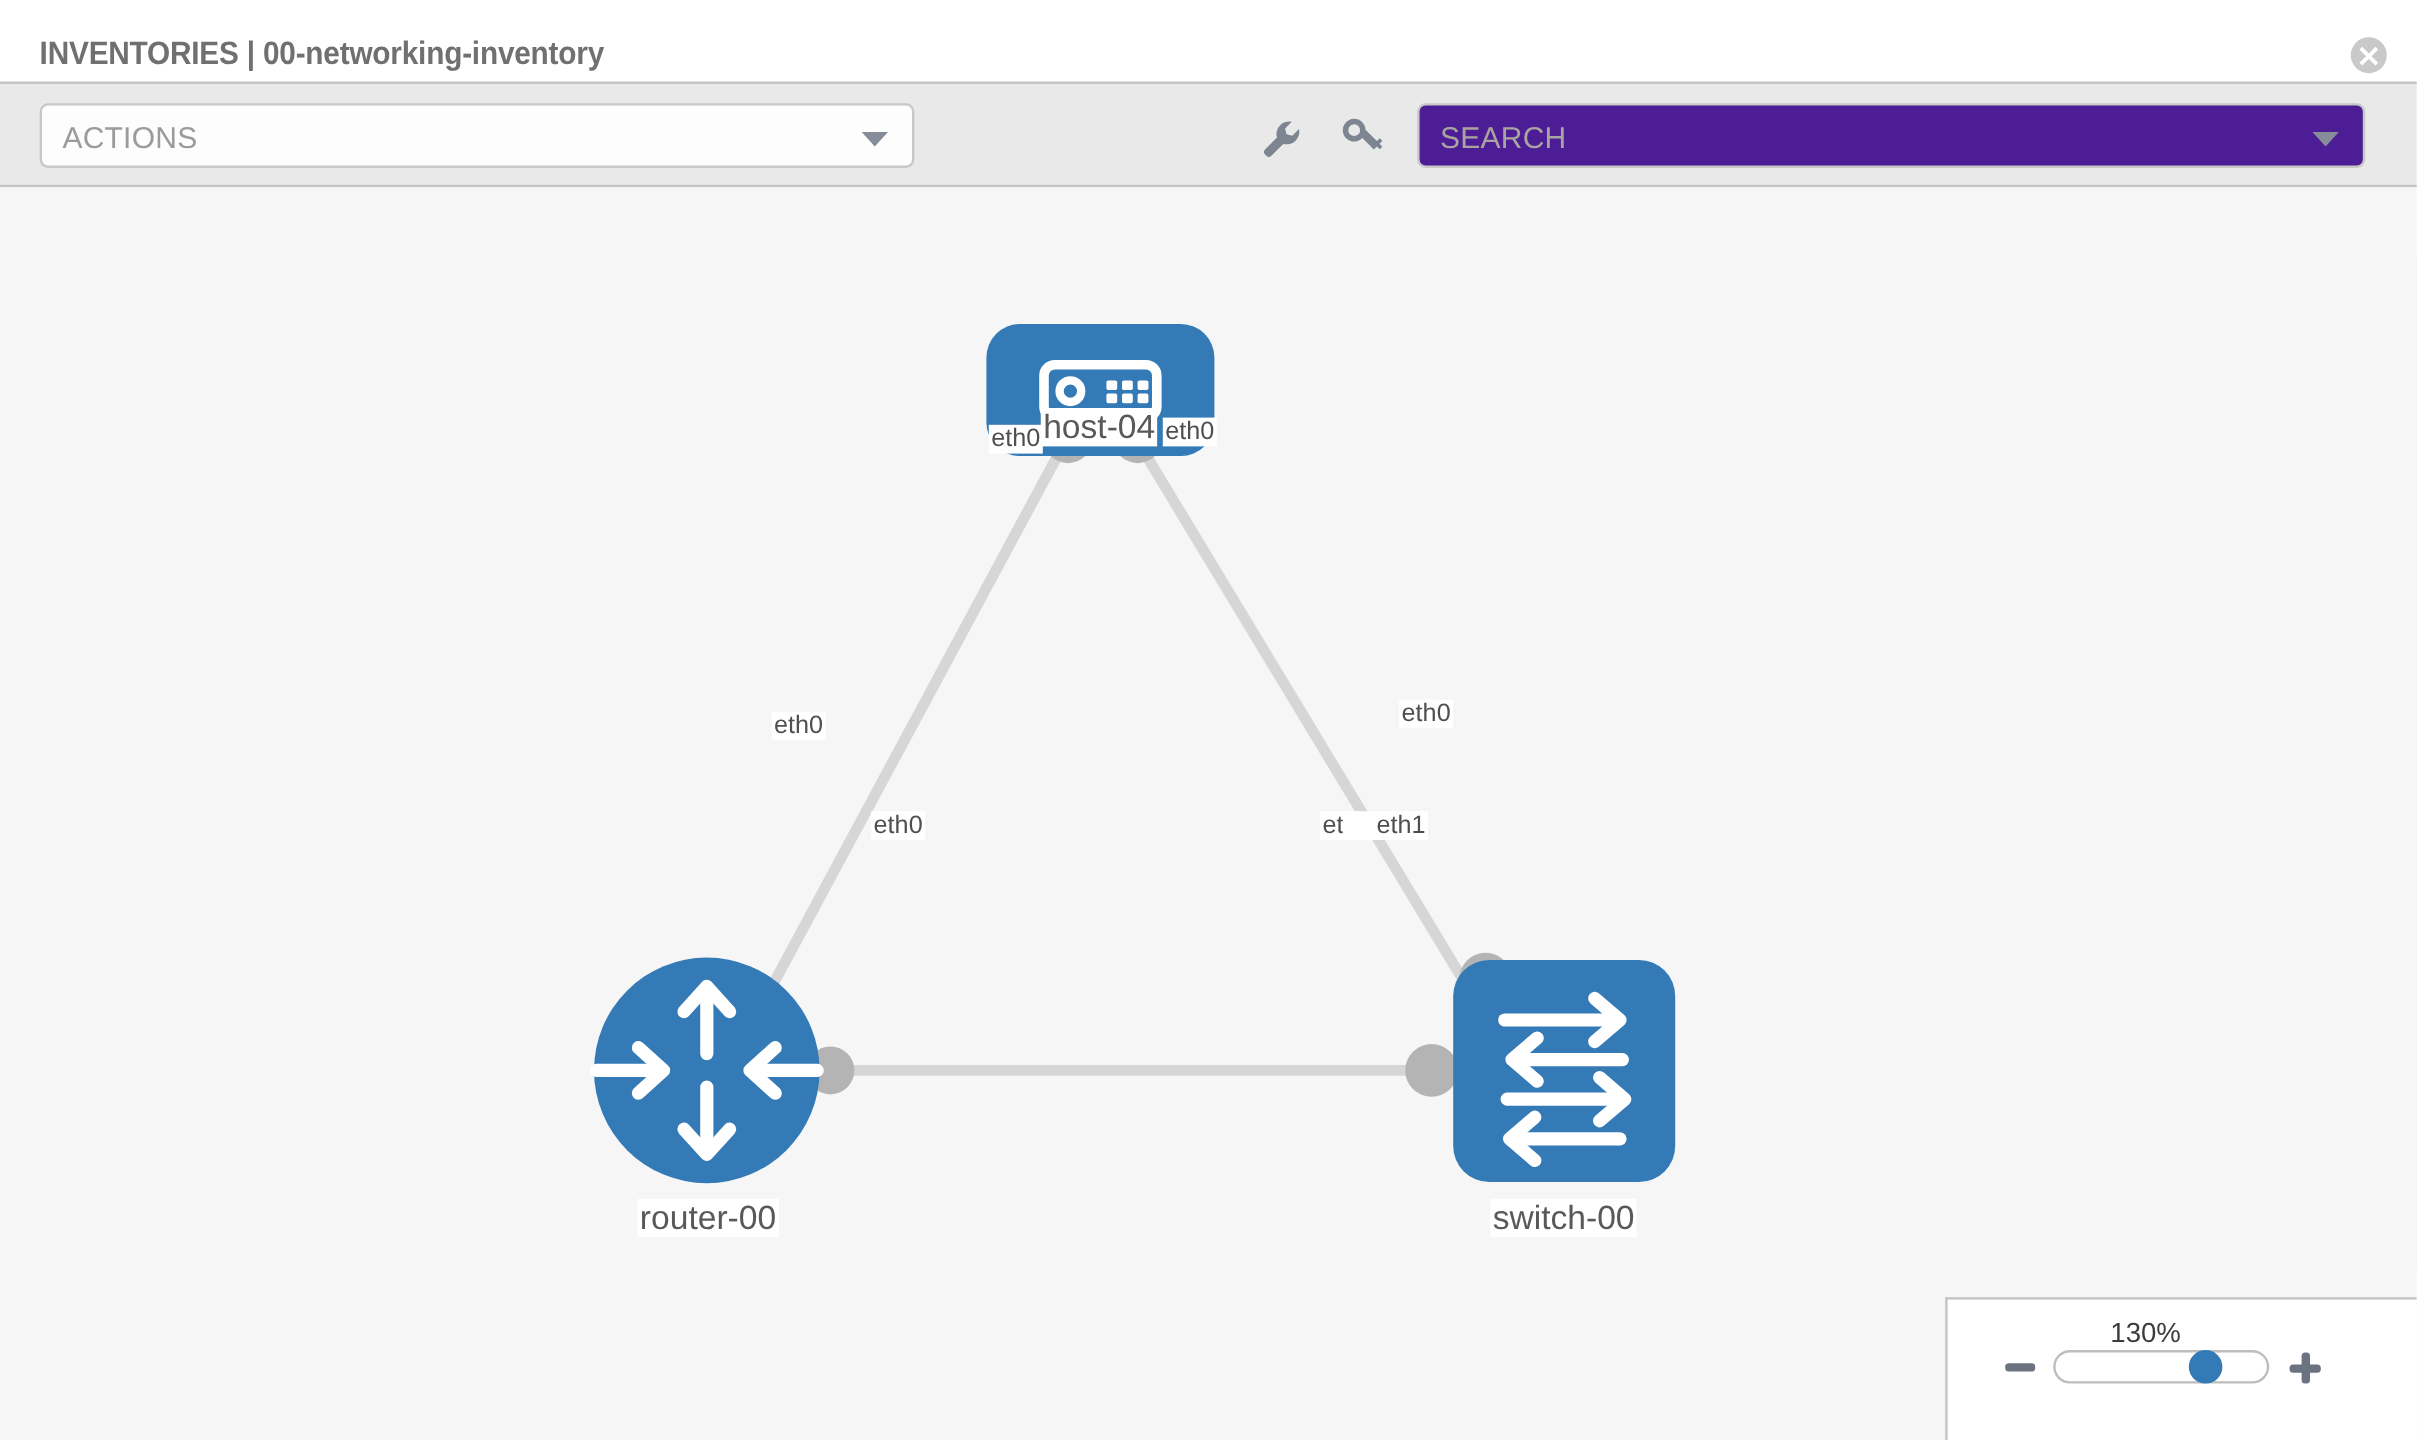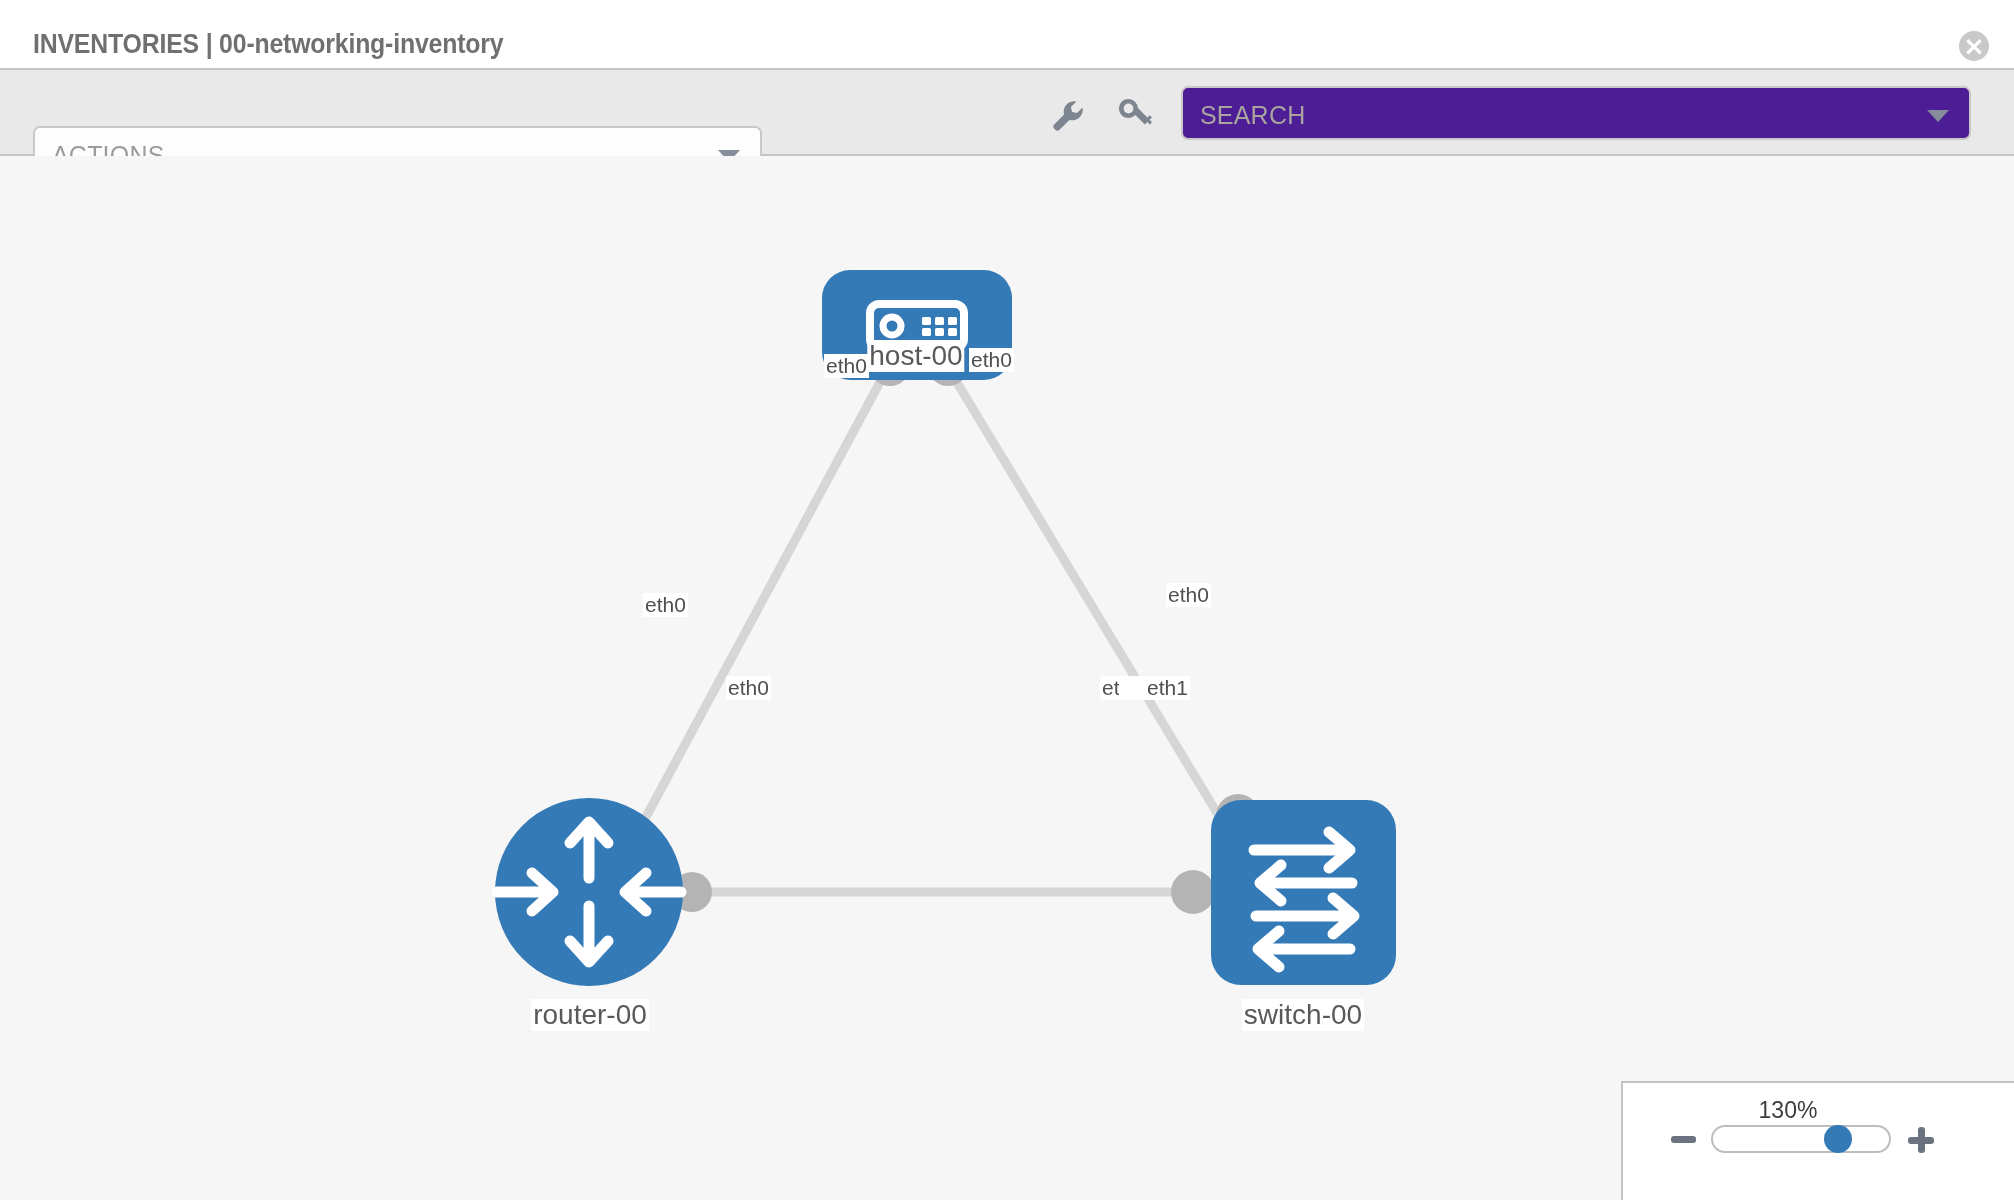--- a/index.html
+++ b/index.html
@@ -70,21 +70,20 @@
     position: absolute;
     left: 33px;
     top: 16px;
     width: 729px;
     height: 54px;
     background: #fdfdfd;
     border: 2px solid #c8c8c8;
     border-radius: 7px;
     box-sizing: border-box;
     cursor: pointer;
-    margin-top: 40px;
   }
   .actions-label {
     position: absolute;
     left: 17px;
     top: 13px;
     font-size: 25px;
     color: #9b9b9b;
     letter-spacing: 0.2px;
   }
   .caret {
@@ -342,21 +341,21 @@
 
           <line x1="1256" y1="760" x2="1352" y2="760"></line>
           <polyline points="1333,742 1354,760 1333,778"></polyline>
 
           <line x1="1350" y1="793" x2="1260" y2="793"></line>
           <polyline points="1279,775 1258,793 1279,811"></polyline>
         </g>
       </g>
     </svg>
 
-    <div class="node-label" style="left:916px; top:184px;">host-00</div>
+    <div class="node-label" style="left:916px; top:184px;">host-04</div>
 
     <div class="node-label" style="left:590px; top:843px;">router-00</div>
 
     <div class="node-label" style="left:1303px; top:843px;">switch-00</div>
 
     <div class="edge-label" style="left:824px; top:198px;">eth0</div>
 
     <div class="edge-label" style="left:969px; top:192px;">eth0</div>
 
     <div class="edge-label" style="left:643px; top:437px;">eth0</div>

